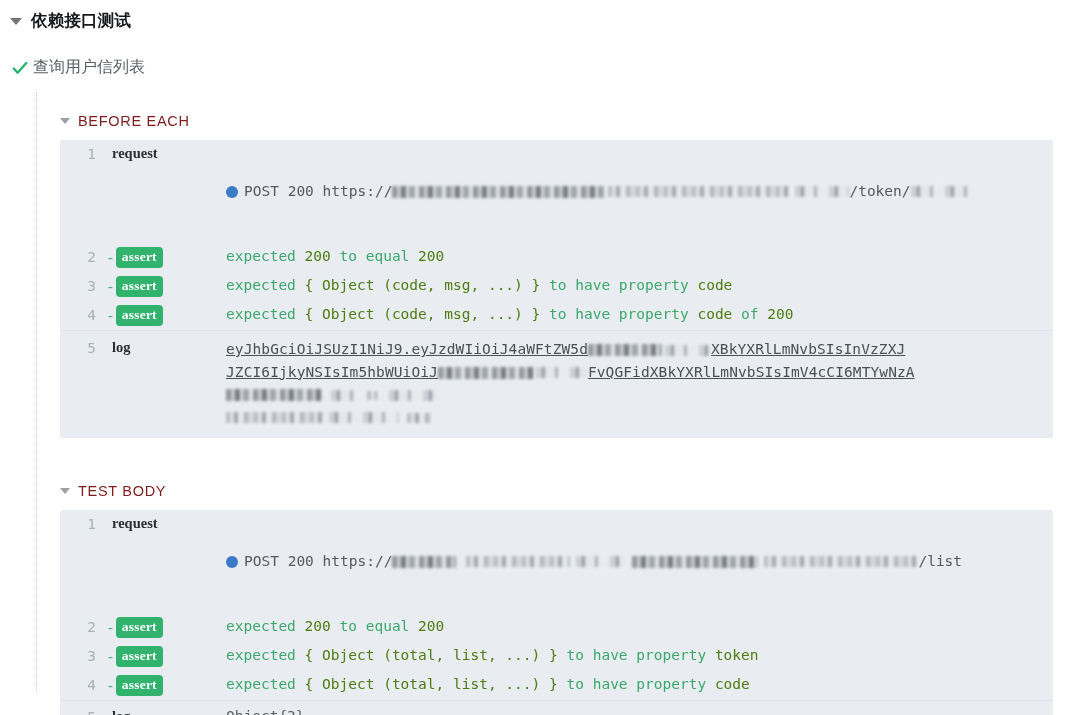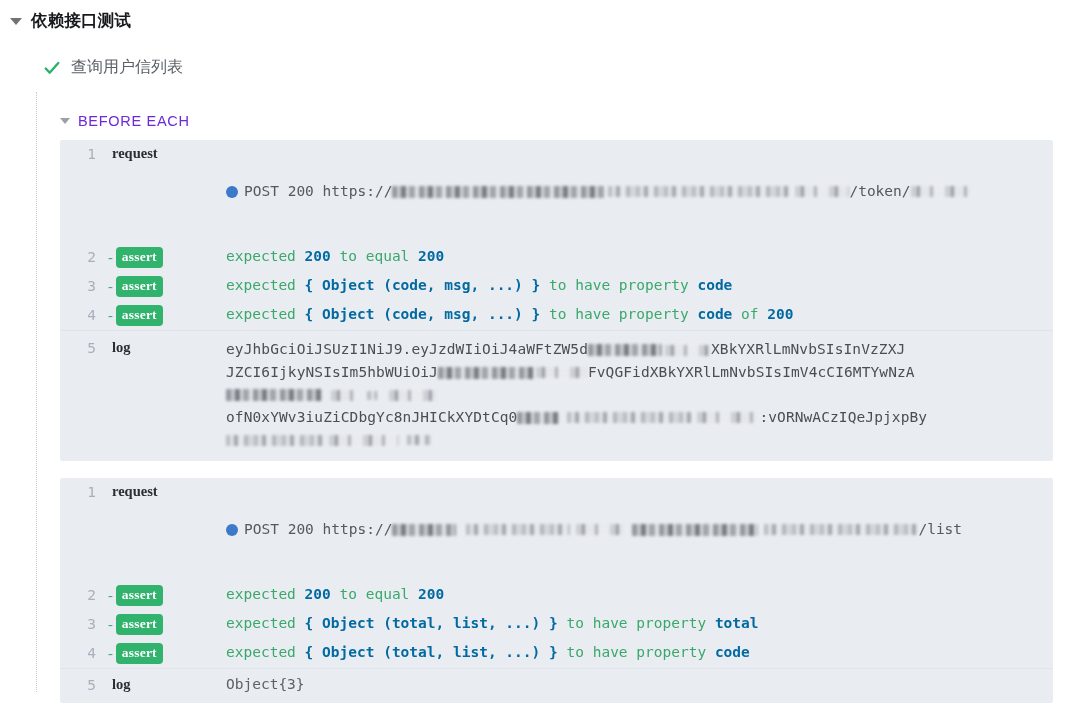--- a/index.html
+++ b/index.html
@@ -25,22 +25,22 @@
     flex:0 0 auto;
   }
   .caret.dark{border-top-color:#6f7479;}
   .suite-title{
     font-size:16.5px;font-weight:bold;color:#17191c;
     letter-spacing:.2px;
   }
 
   
   .test-header{
-    position:absolute;left:43px;top:57px;
-    display:flex;align-items:center;gap:10px;font-family:Liberation Serif, serif;
+    position:absolute;left:11px;top:57px;
+    display:flex;align-items:center;gap:4px;font-family:Liberation Serif, serif;
   }
   .check-icon{width:18px;height:18px;flex:0 0 auto;display:block;}
   .test-title{font-size:16px;color:#5b6066;}
 
   
   .tree-line{
     position:absolute;left:36px;top:92px;
     width:1px;height:600px;
     border-left:1px dotted #c7ccd3;
   }
@@ -52,21 +52,21 @@
 
   .group-label{
     display:flex;align-items:center;gap:8px;
     height:26px;margin-bottom:6px;
   }
   .group-label .caret{
     border-left-width:5px;border-right-width:5px;border-top-width:6px;
     border-top-color:#9aa0a6;
   }
   .group-name{
-    font-size:14.5px;color:#6d28d9;letter-spacing:.7px;
+    font-size:14.5px;color:#7f1d1d;letter-spacing:.7px;
   }
 
   
   .panel{
     background:#e9edf2;
     border-radius:2px;
     overflow:hidden;
     font-family:"DejaVu Sans Mono","Liberation Mono",monospace;
   }
   .row{
@@ -116,21 +116,21 @@
   .rowmsg{
     flex:1 1 auto;
     font-size:14.5px;
     line-height:19px;
     color:#2b2f33;
     padding-right:10px;
     white-space:pre-wrap;
     word-break:break-all;
   }
   .rowmsg.green{color:#3aa86a;}
-  .rowmsg.green b{color:#0369a1;font-weight:bold;}
+  .rowmsg.green b{color:#4d7c0f;font-weight:normal;}
   .rowmsg.mono-dim{color:#5c6168;}
 
   
   .req-line{display:flex;align-items:center;gap:0;}
   .dot{
     width:12px;height:12px;border-radius:50%;
     background:#3c79c9;flex:0 0 auto;margin-right:6px;
     display:inline-block;
   }
   .req-text{color:#55595f;font-size:14.5px;line-height:19px;white-space:pre;}
@@ -177,21 +177,21 @@
 
   .log-block{
     flex:1 1 auto;
     font-size:14.5px;
     line-height:22.6px;
     color:#4a4f55;
     padding-right:14px;
     word-break:break-all;
     letter-spacing:.1px;
   }
-  .log-line{display:block;white-space:pre-wrap;word-break:break-all;}
+  .log-line{display:block;white-space:pre-wrap;word-break:break-all;text-decoration:underline;}
 </style>
 </head>
 <body>
 
 <div class="root">
 
   <div class="suite-header">
     <span class="caret dark"></span>
     <span class="suite-title">依赖接口测试</span>
   </div>
@@ -251,30 +251,33 @@
         <div class="rowmsg green"><span>expected </span><b>{ Object (code, msg, ...) }</b><span> to have property </span><b>code</b><span> of </span><b>200</b></div>
       </div>
 
       <div class="row sep" style="padding-top:7px;padding-bottom:10px;">
         <div class="rownum">5</div>
         <div class="rowcmd">log</div>
         <div class="log-block">
           <span class="log-line"><span>eyJhbGciOiJSUzI1NiJ9.eyJzdWIiOiJ4aWFtZW5d</span><span class="redact" style="width:74px;height:12px;"></span><span class="redact sparse" style="width:46px;height:11px;margin-left:3px;"></span><span>XBkYXRlLmNvbSIsInVzZXJ</span></span>
           <span class="log-line"><span>JZCI6IjkyNSIsIm5hbWUiOiJ</span><span class="redact" style="width:96px;height:12px;"></span><span class="redact sparse" style="width:52px;height:11px;margin-left:2px;"></span><span>FvQGFidXBkYXRlLmNvbSIsImV4cCI6MTYwNzA</span></span>
           <span class="log-line"><span class="redact" style="width:96px;height:12px;"></span><span class="redact sparse" style="width:26px;height:11px;margin-left:9px;"></span><span class="redact light" style="width:10px;height:9px;margin-left:10px;"></span><span class="redact sparse" style="width:48px;height:11px;margin-left:12px;"></span></span>
-          <span class="log-line"><span>ofN0xYWv3iuZiCDbgYc8nJHICkXYDtCq0</span><span class="redact" style="width:42px;height:12px;"></span><span class="redact light" style="width:124px;height:11px;margin-left:8px;"></span><span class="redact sparse" style="width:62px;height:11px;margin-left:6px;"></span><span>:vORNwACzIQeJpjxpBy</span></span>
           <span class="log-line"><span class="redact light" style="width:100px;height:11px;"></span><span class="redact sparse" style="width:70px;height:11px;margin-left:3px;"></span><span class="redact light" style="width:24px;height:10px;margin-left:8px;"></span></span>
         </div>
       </div>
 
     </div>
   </div>
 
   <div class="group group-body">
 
+    <div class="group-label">
+      <span class="caret"></span>
+      <span class="group-name">TEST BODY</span>
+    </div>
 
     <div class="panel">
 
       <div class="row">
         <div class="rownum">1</div>
         <div class="rowcmd">request</div>
         <div class="rowmsg">
           <span class="req-line">
             <span class="dot"></span><span class="req-text">POST 200 </span><span class="req-url">https://</span><span class="redact" style="width:64px;height:12px;"></span><span class="redact light" style="width:104px;height:11px;margin-left:10px;"></span><span class="redact sparse" style="width:48px;height:11px;margin-left:6px;"></span><span class="redact" style="width:126px;height:12px;margin-left:8px;"></span><span class="redact light" style="width:154px;height:11px;margin-left:6px;"></span><span class="req-url">/list</span>
           </span>
@@ -289,21 +292,21 @@
         </div>
         <div class="rowmsg green"><span>expected </span><b>200</b><span> to equal </span><b>200</b></div>
       </div>
 
       <div class="row">
         <div class="rownum">3</div>
         <div class="rowcmd assertcell">
           <span class="dash">-</span>
           <span class="badge">assert</span>
         </div>
-        <div class="rowmsg green"><span>expected </span><b>{ Object (total, list, ...) }</b><span> to have property </span><b>total</b></div>
+        <div class="rowmsg green"><span>expected </span><b>{ Object (total, list, ...) }</b><span> to have property </span><b>token</b></div>
       </div>
 
       <div class="row">
         <div class="rownum">4</div>
         <div class="rowcmd assertcell">
           <span class="dash">-</span>
           <span class="badge">assert</span>
         </div>
         <div class="rowmsg green"><span>expected </span><b>{ Object (total, list, ...) }</b><span> to have property </span><b>code</b></div>
       </div>

